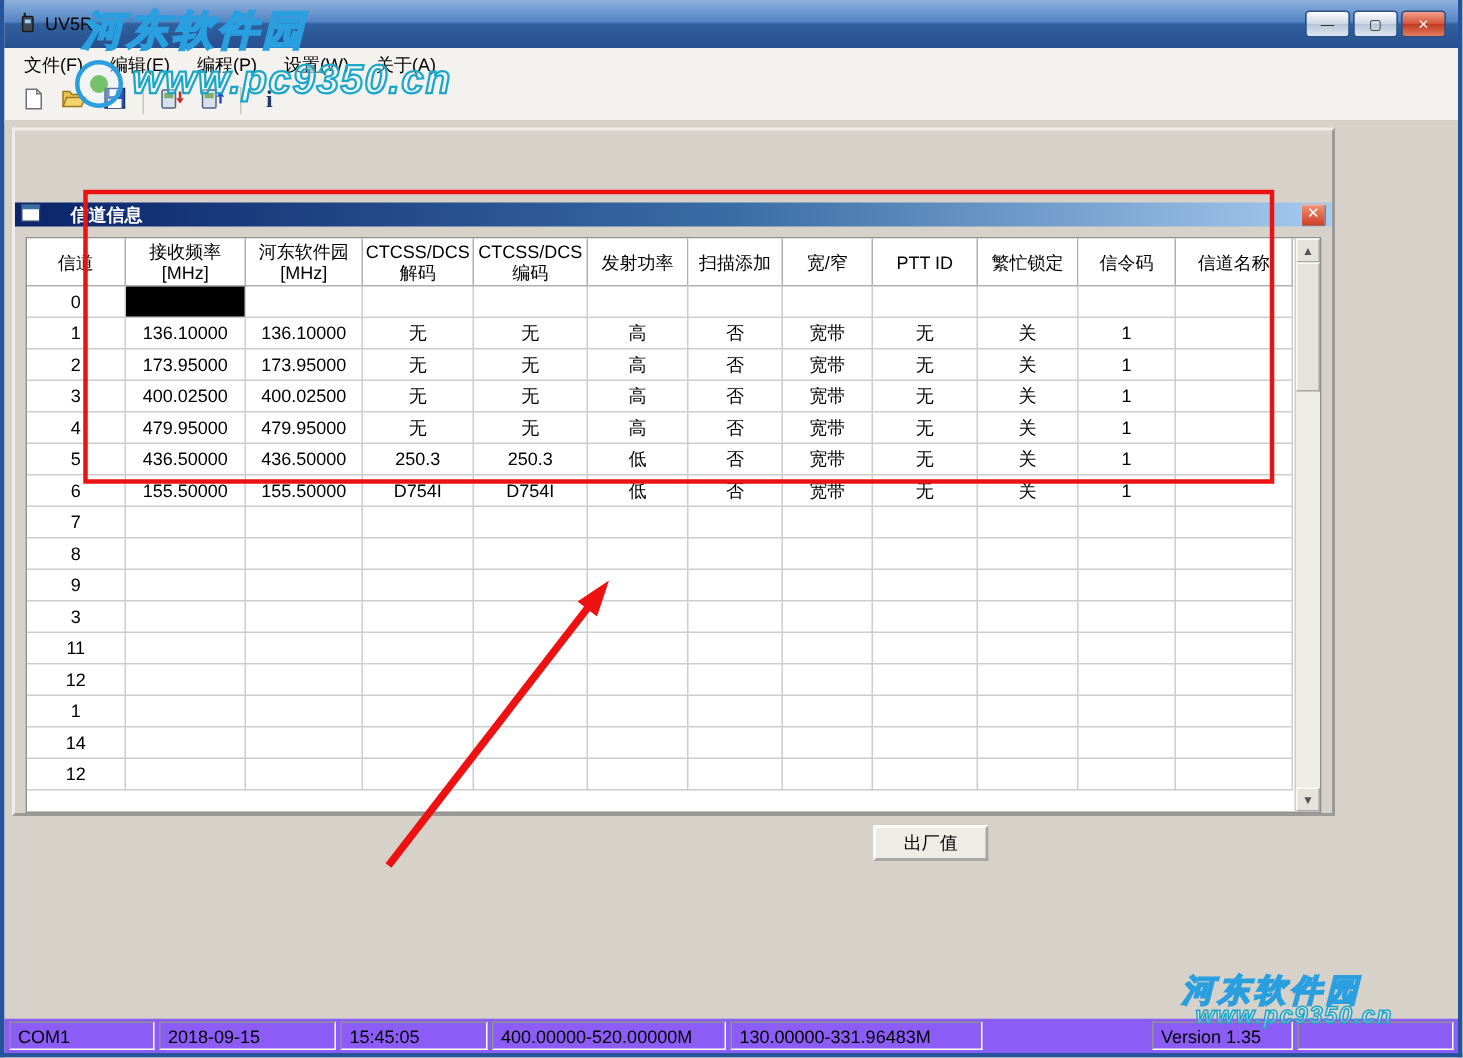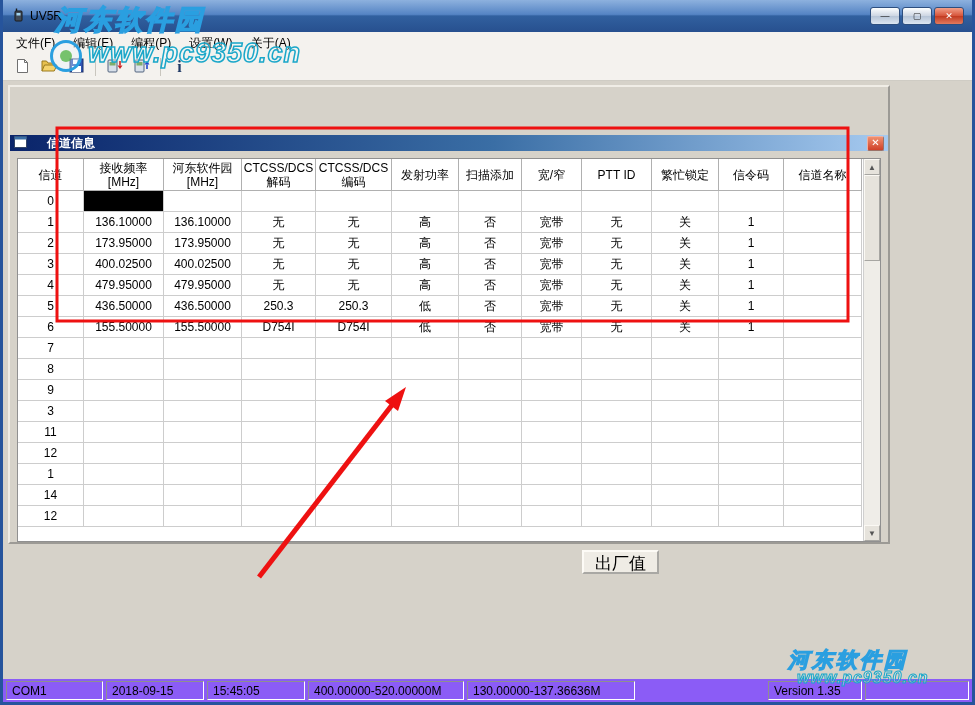--- a/index.html
+++ b/index.html
@@ -35,25 +35,25 @@
   .trow {display:flex; height:21px;}
   .cell {border-right:1px solid #cdcdcd; border-bottom:1px solid #cdcdcd; display:flex; align-items:center; justify-content:center; overflow:hidden; white-space:nowrap;}
   .cell.selected {background:#000;}
   .c0{width:66px}.c1{width:80px}.c2{width:78px}.c3{width:74px}.c4{width:76px}.c5{width:67px}.c6{width:63px}.c7{width:60px}.c8{width:70px}.c9{width:67px}.c10{width:65px}.c11{width:78px}
 
   .vscroll {width:17px; background:#efede8; border-left:1px solid #cfcfcf; display:flex; flex-direction:column;}
   .scroll-btn {height:16px; background:#e6e3dc; border:1px outset #fbf9f4; font-size:8px; color:#555; display:flex; align-items:center; justify-content:center;}
   .scroll-thumb {height:86px; background:#e6e3dc; border:1px outset #fbf9f4;}
   .scroll-track {flex:1;}
 
-  .factory-btn {position:absolute; left:572px; top:399px; width:77px; height:24px; background:#efece5; border:2px outset #fdfbf6; font-size:17px; font-family:inherit; color:#000;}
+  .factory-btn {position:absolute; left:572px; top:399px; width:77px; height:24px; background:#efece5; border:2px outset #fdfbf6; font-size:12px; font-family:inherit; color:#000;}
 
   .statusbar {height:23px; flex:0 0 auto; background:#8b5cf6; display:flex; align-items:stretch; gap:3px; padding:2px 3px;}
   .sb-field {border:1px solid; border-color:#8f8f8f #ffffff #ffffff #8f8f8f; padding:2px 5px; white-space:nowrap; overflow:hidden;}
-  .f0{width:97px}.f1{width:98px}.f2{width:98px}.f3{width:156px}.f4{width:168px}
+  .f0{width:97px}.f1{width:118px}.f2{width:98px}.f3{width:156px}.f4{width:168px}
   .f5{flex:1; border:none;}
   .f6{width:94px}.f7{width:104px}
 
   .overlay {position:absolute; inset:0; pointer-events:none; z-index:40;}
 
   .watermark {position:absolute; pointer-events:none; z-index:45;font-style:italic;}
   .wm-site {font-weight:bold; letter-spacing:3px; color:rgba(235,248,255,0.25); -webkit-text-stroke:1.5px #2a9fe0;}
   .wm-url {font-weight:bold; letter-spacing:1px; color:rgba(240,252,255,0.3); -webkit-text-stroke:1.5px #1ba7c9;}
   .wm-top-site {left:55px; top:2px; font-size:27px;}
   .wm-top-url {left:88px; top:38px; font-size:27px;}
@@ -429,21 +429,21 @@
       </div>
     </div>
 
   </div>
 
   <div class="statusbar">
       <div class="sb-field f0">COM1</div>
       <div class="sb-field f1">2018-09-15</div>
       <div class="sb-field f2">15:45:05</div>
       <div class="sb-field f3">400.00000-520.00000M</div>
-      <div class="sb-field f4">130.00000-137.36636M</div>
+      <div class="sb-field f4">130.00000-331.96483M</div>
       <div class="sb-field f5"></div>
       <div class="sb-field f6">Version 1.35</div>
       <div class="sb-field f7"></div>
     </div>
 
 </div>
 
 <svg class="overlay" width="975" height="705" viewBox="0 0 975 705">
   <rect x="57" y="128" width="791" height="193" fill="none" stroke="#ee1111" stroke-width="3"></rect>
   <line x1="259" y1="577" x2="392" y2="405" stroke="#ee1111" stroke-width="5"></line>

